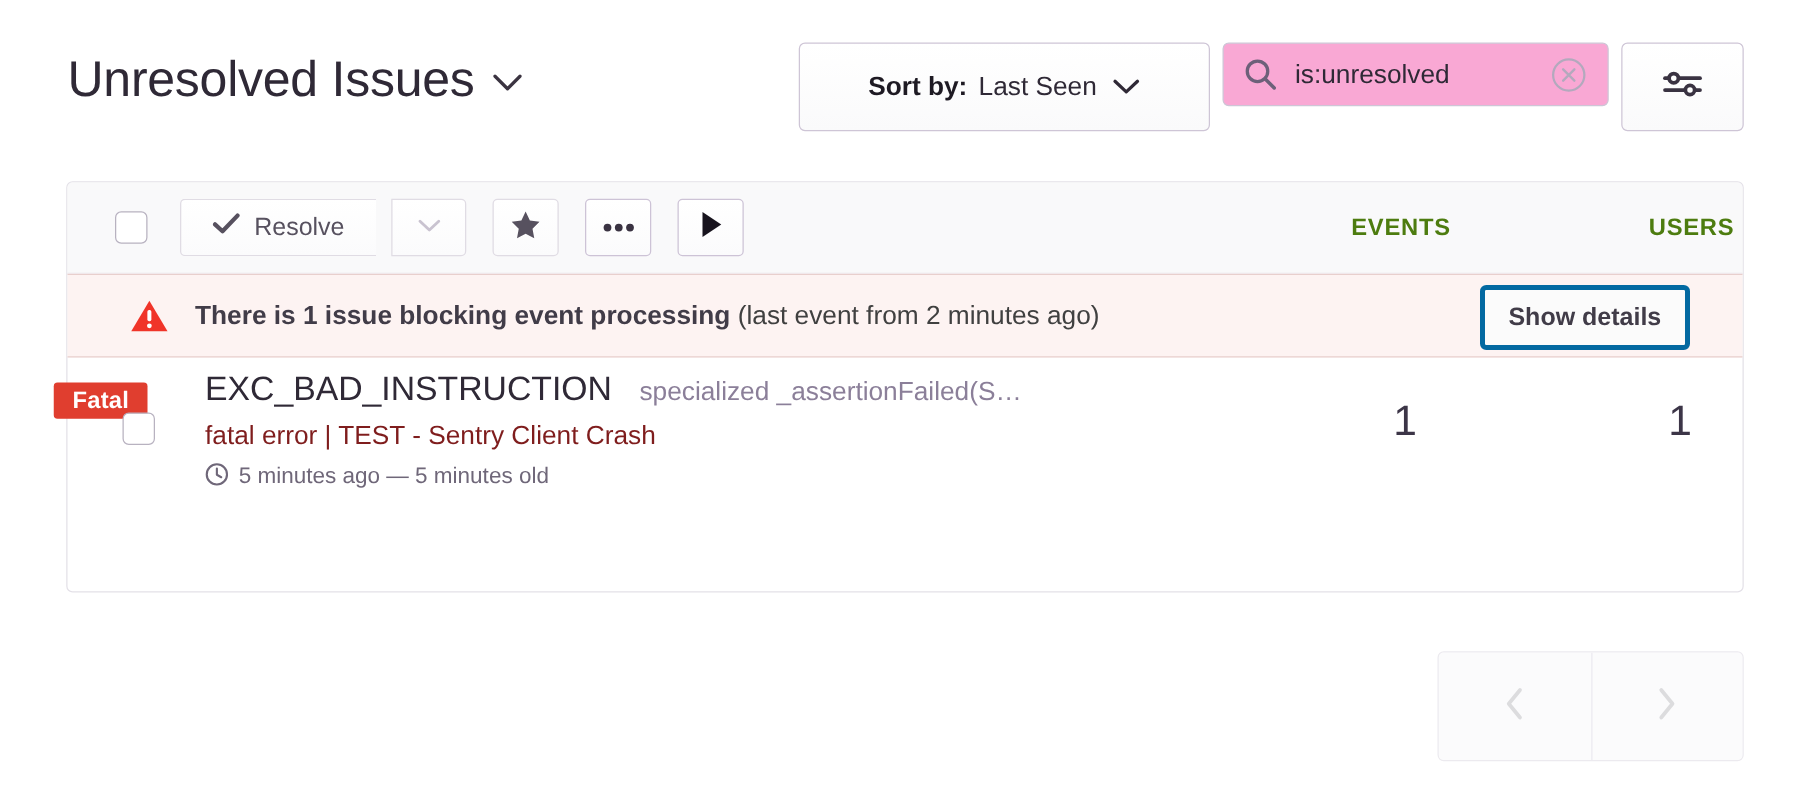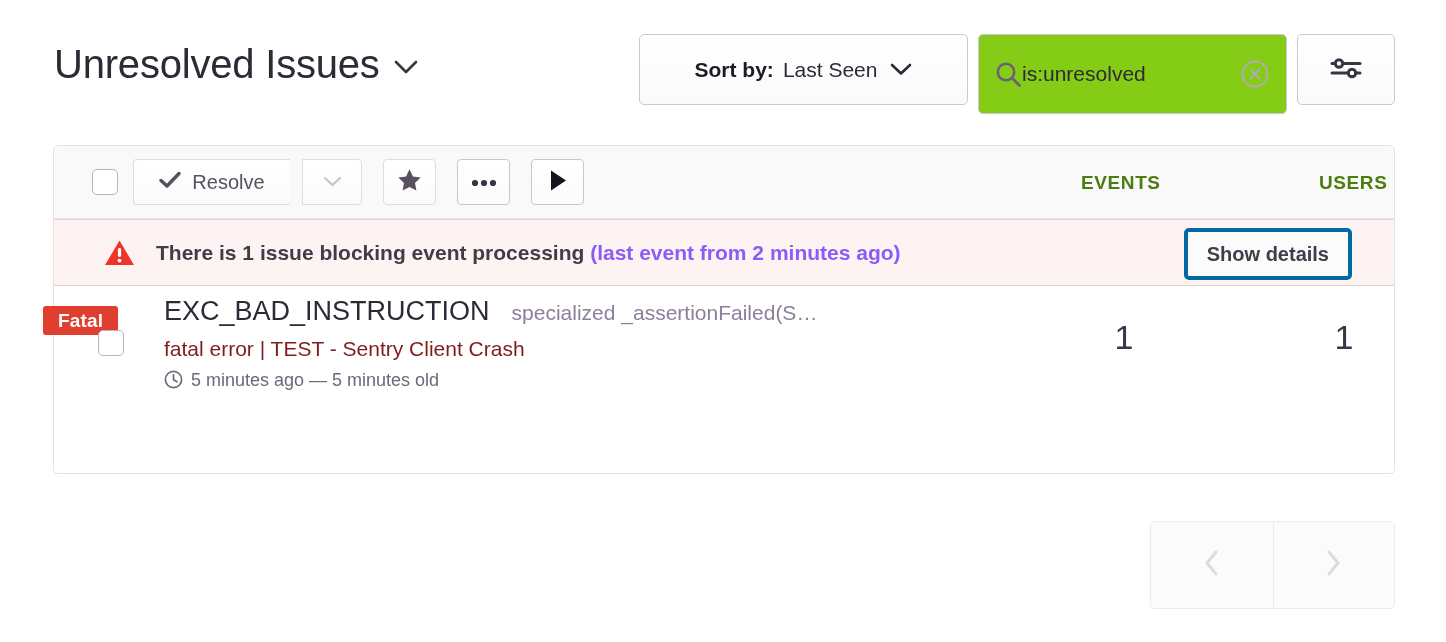--- a/index.html
+++ b/index.html
@@ -70,27 +70,28 @@
     color: #2f2936;
   }
   .sort-chev { margin-left: 4px; display: block; }
 
   
   .search-box {
     position: absolute;
     left: 978px;
     top: 34px;
     width: 309px;
-    height: 80px;
+    height: 51px;
     border: 1px solid #cec5d6;
     border-radius: 5px;
-    background: #84cc16;
+    background: #f9a8d4;
     display: flex;
     align-items: center;
     padding: 0 16px;
+    gap: 14px;
     cursor: text;
   }
   .search-icon { flex: 0 0 auto; display: block; }
   .search-value {
     flex: 1 1 auto;
     font-size: 21px;
     color: #2f2936;
     white-space: nowrap;
     overflow: hidden;
   }
@@ -139,21 +140,21 @@
     height: 26px;
     border: 1px solid #b8b2c0;
     border-radius: 5px;
     background: #ffffff;
     cursor: pointer;
     flex: 0 0 auto;
   }
 
   .btn-group {
     display: flex;
-    margin-left: 15px;
+    margin-left: 26px;
     flex: 0 0 auto;
     gap: 12px;
   }
   .resolve-btn {
     height: 46px;
     min-width: 157px;
     border: 1px solid #e0dce4;
     border-right: none;
     border-radius: 4px 0 0 4px;
     background: linear-gradient(#ffffff, #fbfbfc);
@@ -216,21 +217,21 @@
     padding-left: 50px;
   }
   .warn-icon { flex: 0 0 auto; display: block; }
   .banner-text {
     margin-left: 21px;
     font-size: 21px;
     color: #413c48;
     white-space: nowrap;
   }
   .banner-text b { font-weight: bold; }
-  .banner-text span.reg { font-weight: 700; color: #8b5cf6; margin-top: 25px; }
+  .banner-text span.reg { font-weight: 400; color: #404040; margin-top: 25px; }
   .show-details {
     position: absolute;
     right: 42px;
     top: 8px;
     height: 52px;
     padding: 0 19px;
     border: 4px solid #0369a1;
     border-radius: 5px;
     background: #fbfbfb;
     display: flex;

